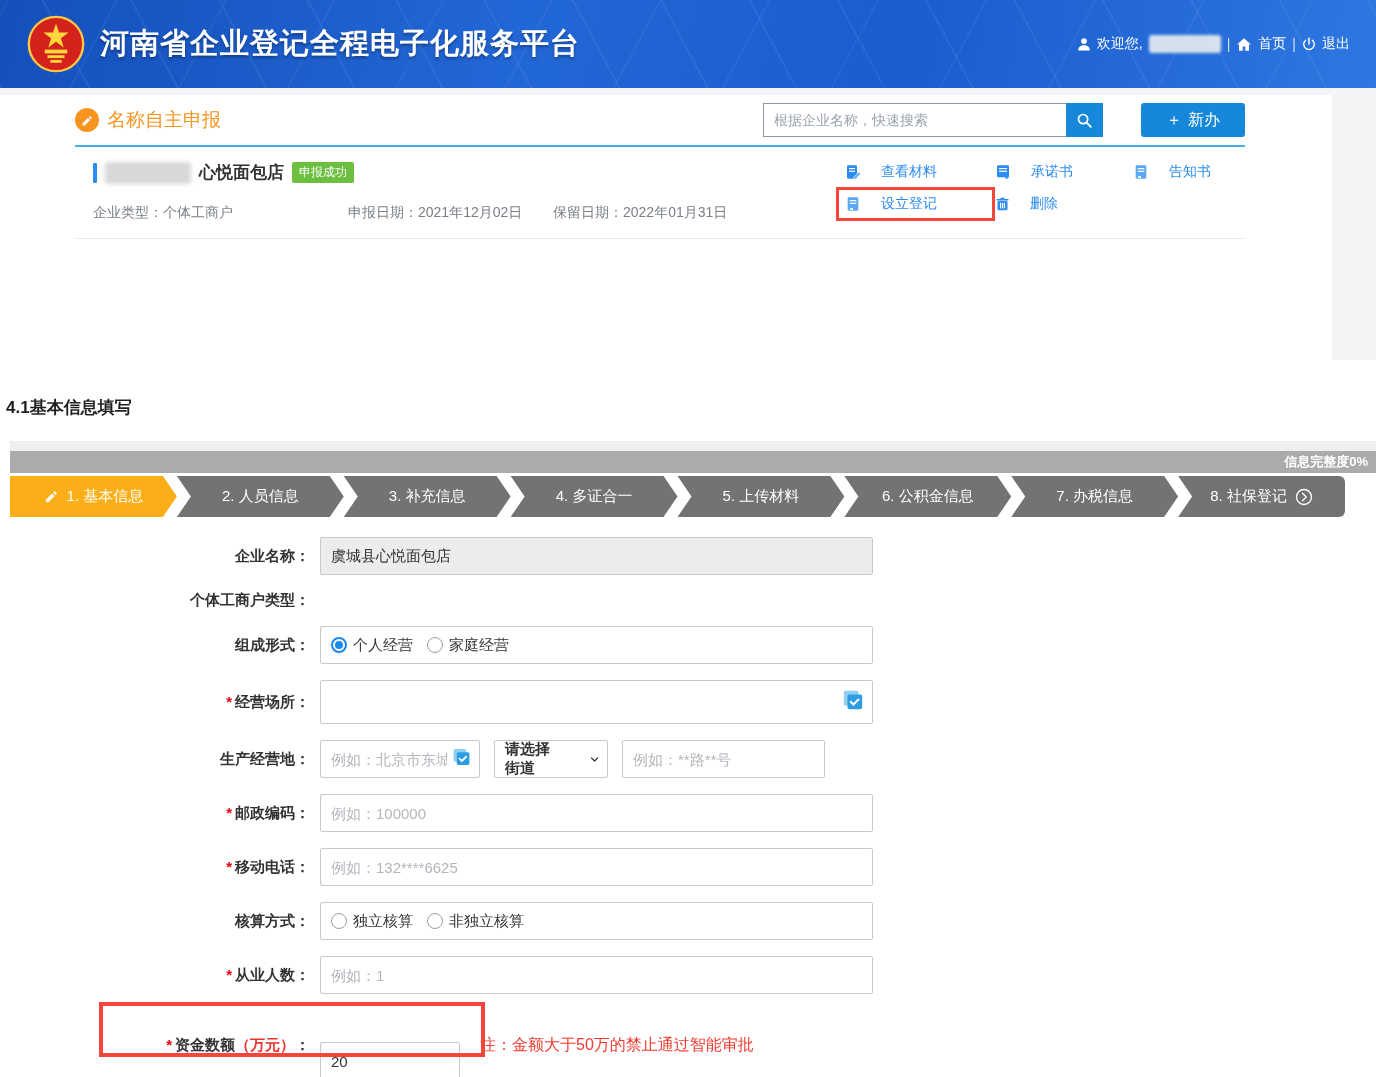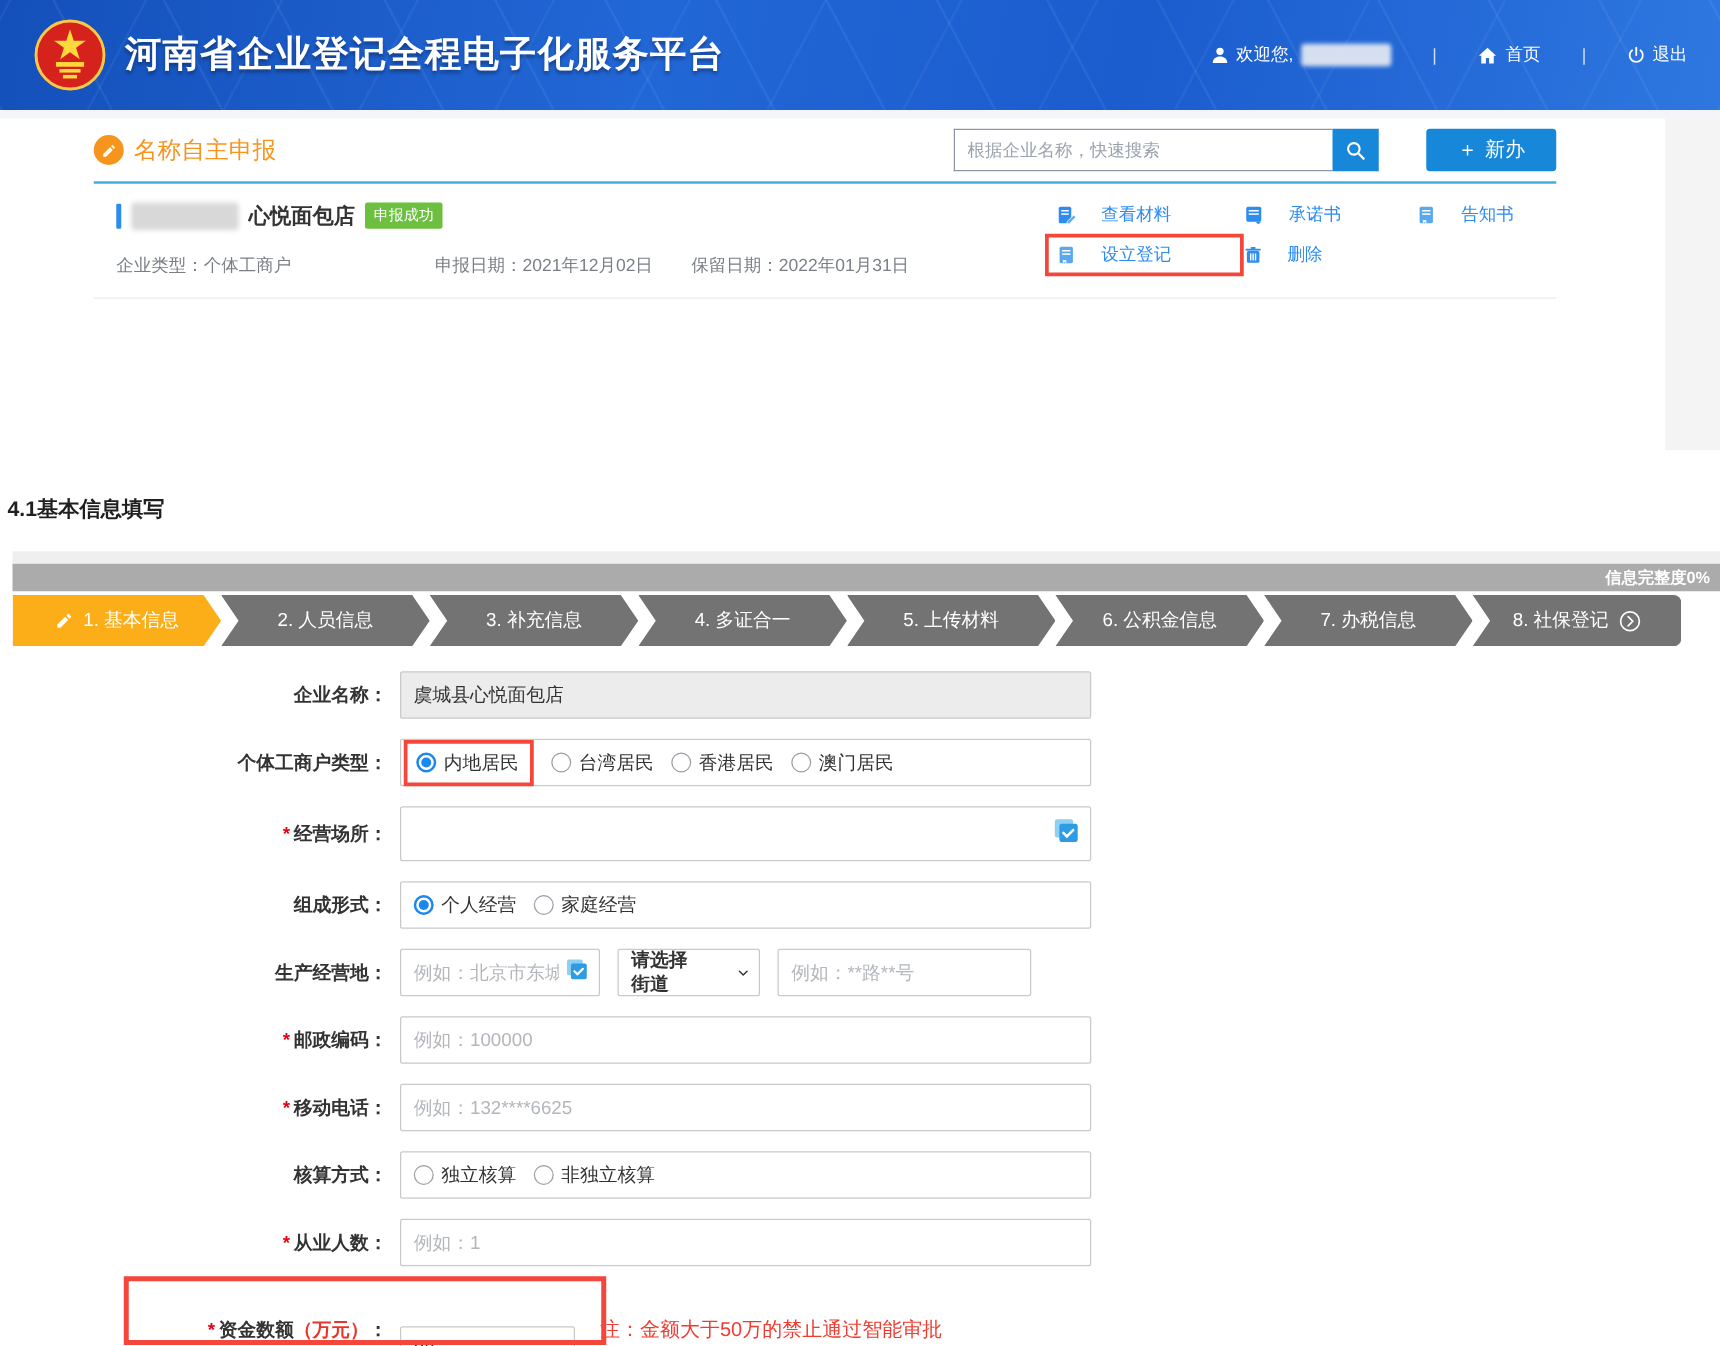--- a/index.html
+++ b/index.html
@@ -10,21 +10,21 @@
   .app-header{
     height:88px; display:flex; align-items:center; padding:0 26px;
     background:
       repeating-linear-gradient(62deg, rgba(140,190,255,.10) 0 2px, transparent 2px 78px),
       repeating-linear-gradient(-62deg, rgba(140,190,255,.08) 0 2px, transparent 2px 96px),
       linear-gradient(100deg,#1450ba 0%,#2267d6 38%,#1b5cce 66%,#2e77e0 100%);
   }
   .emblem{ width:60px; height:60px; flex:0 0 auto; }
   .app-title{ color:#fff; font-size:29px; font-weight:bold; margin-left:14px;
     letter-spacing:1px; text-shadow:0 2px 3px rgba(0,0,0,.35); }
-  .header-right{ margin-left:auto; display:flex; align-items:center; gap:27px;
+  .header-right{ margin-left:auto; display:flex; align-items:center; gap:0;
     color:#fff; font-size:14px; }
   .header-right svg{ display:block; }
   .hr-item{ display:flex; align-items:center; gap:6px; cursor:pointer; }
   .blur-chip{ width:72px; height:18px; border-radius:3px; background:#e9edf2;
     filter:blur(1.5px); opacity:.9; }
   .hr-divider{ color:#cfe0f5; padding:0 6px; }
 
   .subheader-strip{ height:7px; background:#f3f5f8; }
 
   
@@ -299,66 +299,46 @@
 
   <div class="form">
 
     <div class="frow">
       <div class="flabel">企业名称：</div>
       <input class="tinput" disabled="" value="虞城县心悦面包店" style="">
     </div>
 
     <div class="frow">
       <div class="flabel">个体工商户类型：</div>
+    </div>
+
+    <div class="frow">
+      <div class="flabel">组成形式：</div>
       <div class="groupbox">
-        <span class="radio-red">
-          <span class="radio-opt">
-            <span class="rdot sel"></span>
-            <span>内地居民</span>
-          </span>
+        <span class="radio-opt">
+          <span class="rdot sel"></span>
+          <span>个人经营</span>
         </span>
         <span class="radio-opt">
           <span class="rdot"></span>
-          <span>台湾居民</span>
-        </span>
-        <span class="radio-opt">
-          <span class="rdot"></span>
-          <span>香港居民</span>
-        </span>
-        <span class="radio-opt">
-          <span class="rdot"></span>
-          <span>澳门居民</span>
+          <span>家庭经营</span>
         </span>
       </div>
     </div>
 
     <div class="frow">
       <div class="flabel"><span class="star">*</span><span>经营场所：</span></div>
       <div class="tall-wrap">
         <input class="tinput" value="" style="">
         <span class="picker-ic">
           <svg width="22" height="22" viewBox="0 0 24 24">
             <rect x="2" y="2" width="16" height="16" rx="2" fill="#8fd0f0"></rect>
             <rect x="6" y="6" width="16" height="16" rx="2" fill="#2d9ce3"></rect>
             <path d="M9.5 14l3 3 5.5-5.5" fill="none" stroke="#fff" stroke-width="2.2" stroke-linecap="round"></path>
           </svg>
-        </span>
-      </div>
-    </div>
-
-    <div class="frow">
-      <div class="flabel">组成形式：</div>
-      <div class="groupbox">
-        <span class="radio-opt">
-          <span class="rdot sel"></span>
-          <span>个人经营</span>
-        </span>
-        <span class="radio-opt">
-          <span class="rdot"></span>
-          <span>家庭经营</span>
         </span>
       </div>
     </div>
 
     <div class="frow">
       <div class="flabel">生产经营地：</div>
       <div class="inline-wrap">
         <span class="small-wrap">
           <input class="tinput in-district" placeholder="例如：北京市东城区" style="">
           <span class="picker-ic">

